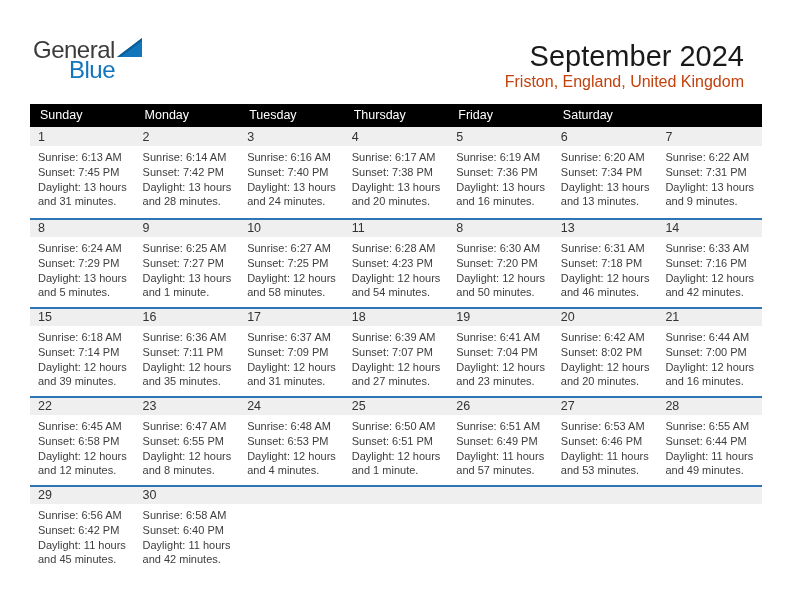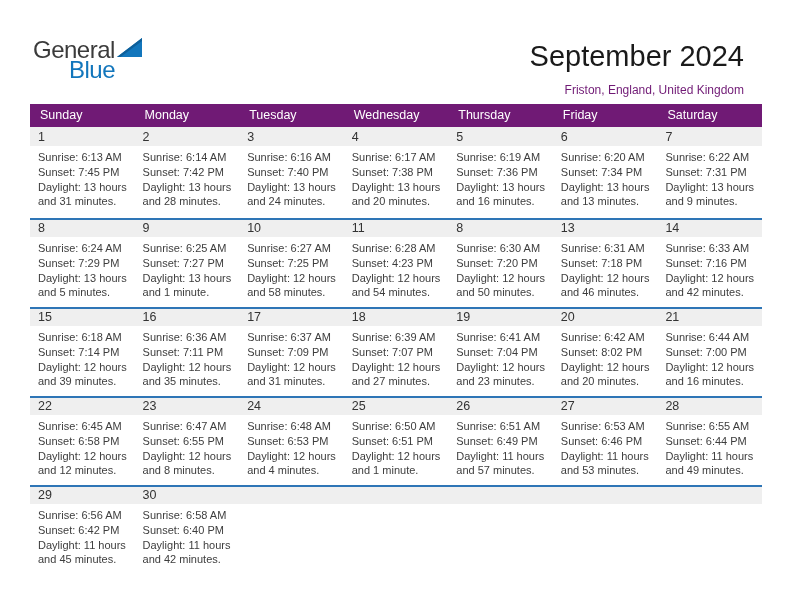--- a/index.html
+++ b/index.html
@@ -20,27 +20,27 @@
   }
   .logo-triangle { display: inline-block; margin-left: 2px; margin-bottom: 2px; }
   .logo-blue {
     font-size: 24px; font-weight: 400; color: #1276bc; letter-spacing: -0.5px;
     padding-left: 36px; margin-top: -4px;
   }
 
   
   .title-block { position: absolute; right: 48px; top: 40px; text-align: right; }
   .main-title { font-size: 29px; font-weight: 400; color: #1a1a1a; }
-  .sub-title { font-size: 12px; font-weight: 400; color: #701a75; margin-top: 10px; }
+  .sub-title { font-size: 16px; font-weight: 400; color: #c2410c; }
 
   
   .calendar { position: absolute; left: 30px; top: 104px; width: 732px; }
   .day-header-row {
     display: grid; grid-template-columns: repeat(7, 1fr);
-    background: #701a75; height: 23px;
+    background: #000000; height: 23px;
   }
   .day-header {
     color: #ffffff; font-size: 12.5px; line-height: 23px; padding-left: 10px;
     overflow: hidden; white-space: nowrap;
   }
   .week {
     display: grid; grid-template-columns: repeat(7, 1fr);
     border-top: 2px solid #2e75b6;
     height: 89px;
   }
@@ -77,21 +77,20 @@
   <div class="title-block">
     <div class="main-title">September 2024</div>
     <div class="sub-title">Friston, England, United Kingdom</div>
   </div>
 
   <div class="calendar">
     <div class="day-header-row" id="day-header-row">
         <div class="day-header">Sunday</div>
         <div class="day-header">Monday</div>
         <div class="day-header">Tuesday</div>
-        <div class="day-header">Wednesday</div>
         <div class="day-header">Thursday</div>
         <div class="day-header">Friday</div>
         <div class="day-header">Saturday</div>
       </div>
     <div id="weeks-container">
         <div class="week first">
           <div class="cell">
             <div class="date-band">1</div>
             <div class="cell-body">
               <div class="cell-line">Sunrise: 6:13 AM</div>

